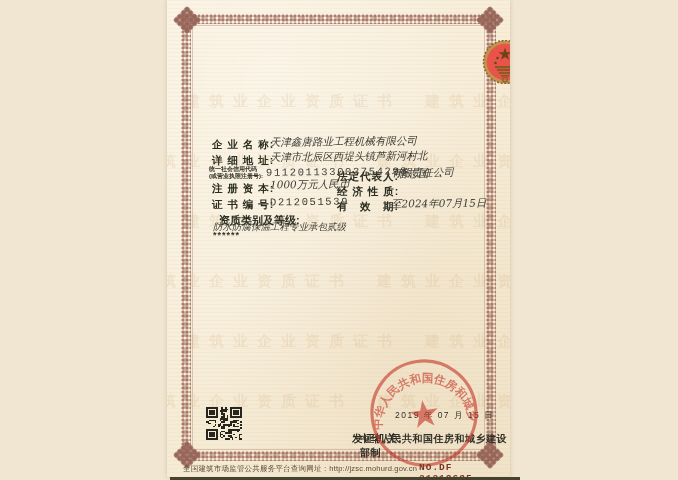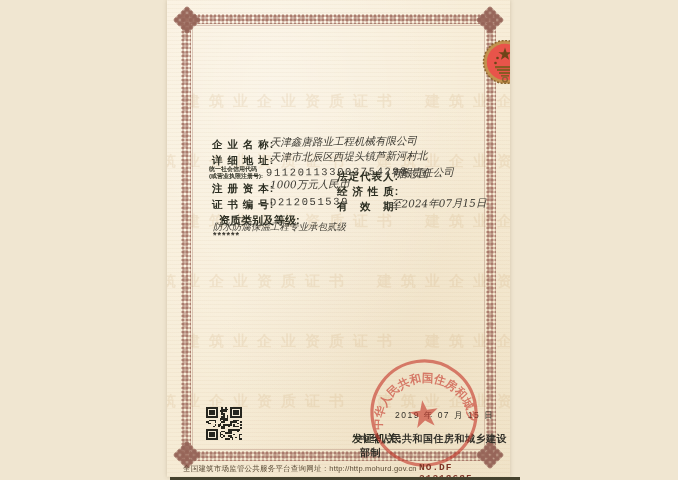--- a/index.html
+++ b/index.html
@@ -263,18 +263,18 @@
         <rect x="1" y="1" width="5" height="5" fill="#f5ecd8" shape-rendering="crispEdges"></rect>
         <rect x="2" y="2" width="3" height="3" fill="#26261f" shape-rendering="crispEdges"></rect>
         <rect x="14" y="0" width="7" height="7" fill="#26261f" shape-rendering="crispEdges"></rect>
         <rect x="15" y="1" width="5" height="5" fill="#f5ecd8" shape-rendering="crispEdges"></rect>
         <rect x="16" y="2" width="3" height="3" fill="#26261f" shape-rendering="crispEdges"></rect>
         <rect x="0" y="14" width="7" height="7" fill="#26261f" shape-rendering="crispEdges"></rect>
         <rect x="1" y="15" width="5" height="5" fill="#f5ecd8" shape-rendering="crispEdges"></rect>
         <rect x="2" y="16" width="3" height="3" fill="#26261f" shape-rendering="crispEdges"></rect>
       </svg>
 
-    <div class="footer-url" style="left:16px;top:464px;position:absolute">全国建筑市场监管公共服务平台查询网址：http://http.mohurd.gov.cn</div>
+    <div class="footer-url" style="left:16px;top:464px;position:absolute">全国建筑市场监管公共服务平台查询网址：http://jzsc.mohurd.gov.cn</div>
     <div class="serial" style="left:252px;top:462px;position:absolute">NO.DF  21218685</div>
   </div>
 
   <div class="bottom-strip"></div>
 </div>
 
 </body></html>

